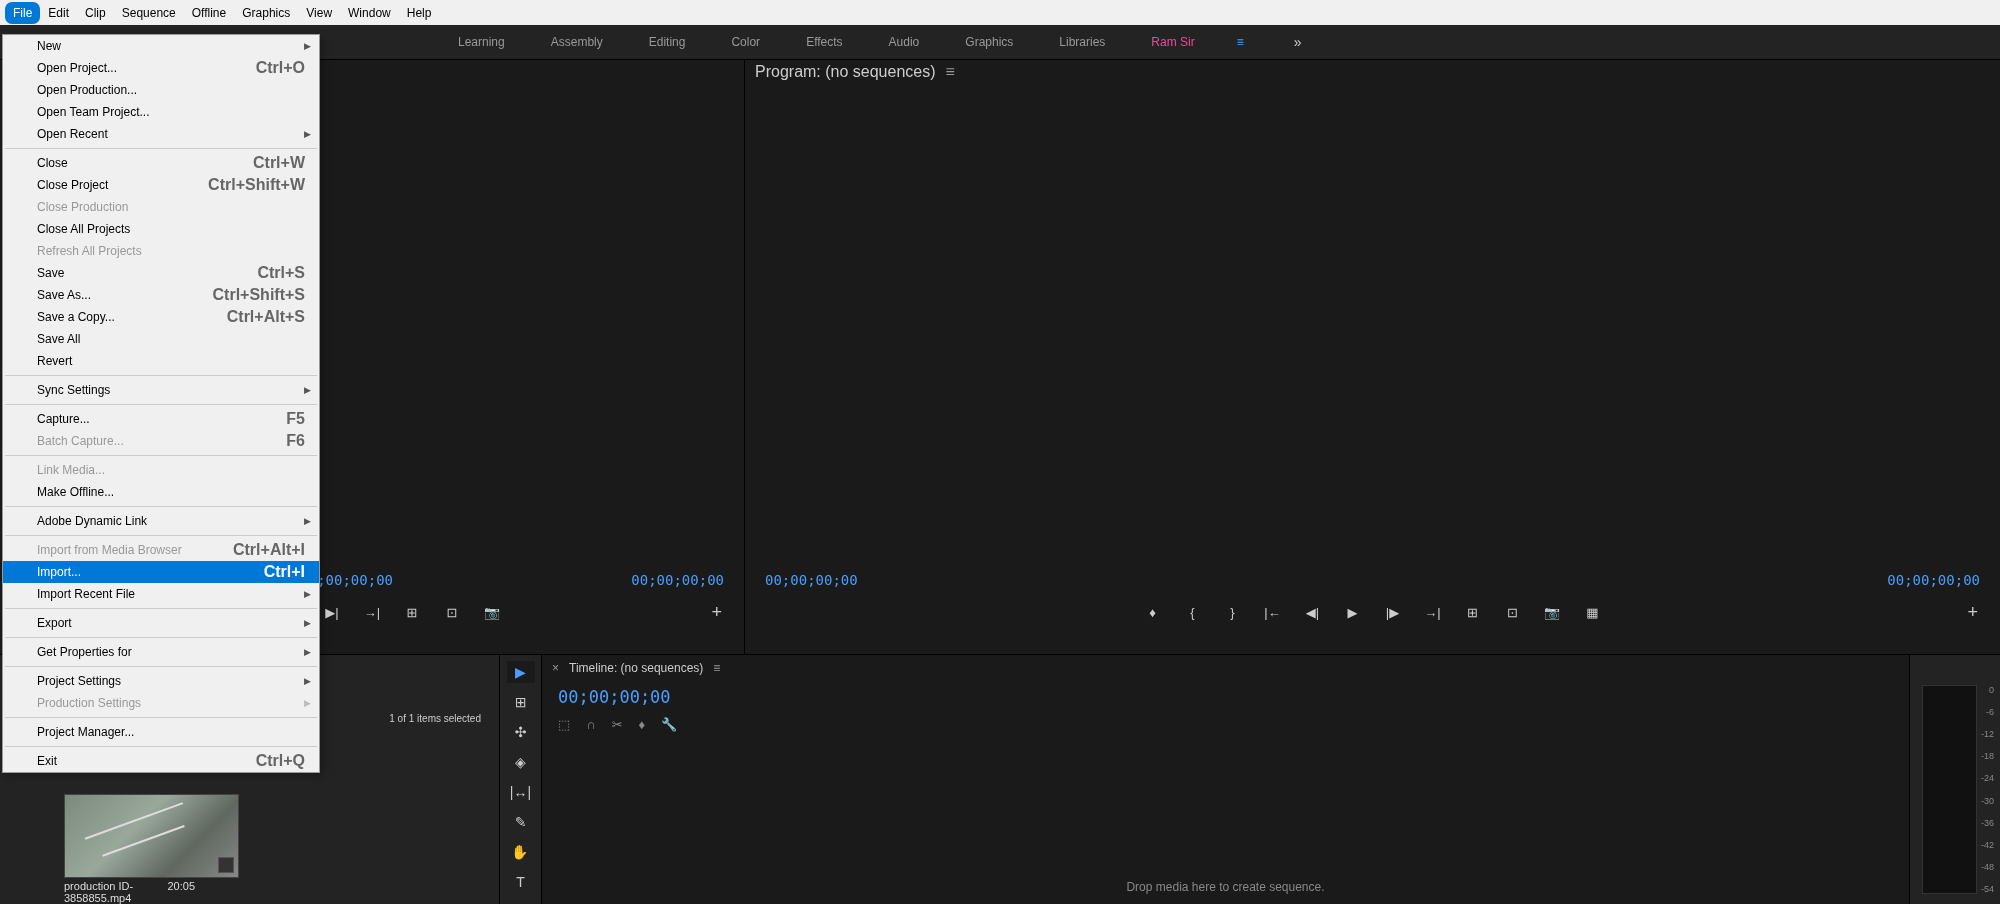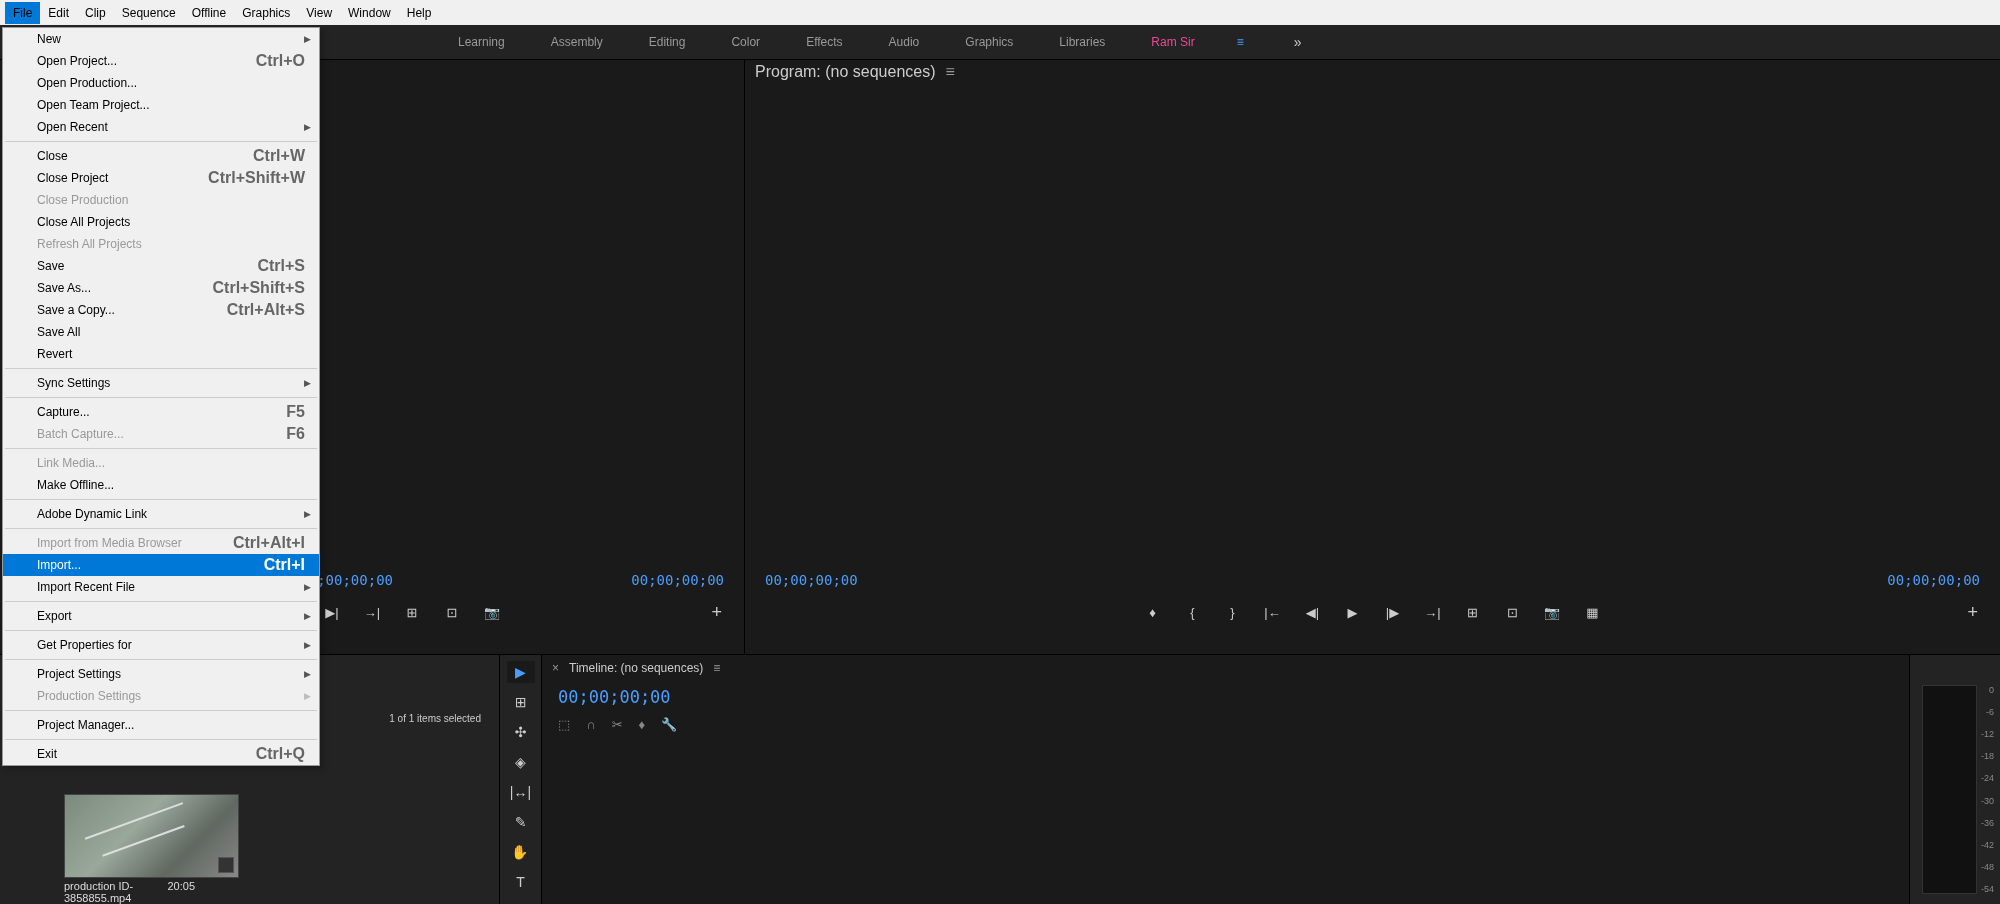--- a/index.html
+++ b/index.html
@@ -1,20 +1,20 @@
 <!DOCTYPE html>
 <html><head>
 <meta charset="utf-8">
 <style>
 * { margin: 0; padding: 0; box-sizing: border-box; font-family: 'Segoe UI', Arial, sans-serif; }
 body { background: #232323; color: #e0e0e0; overflow: hidden; width: 2000px; height: 904px; position: relative; font-size: 13px; }
 
 .menubar { height: 25px; background: #f0f0f0; display: flex; align-items: center; padding-left: 5px; color: #000; font-size: 12px; }
 .menubar-item { padding: 4px 8px; cursor: pointer; }
-.menubar-item.active { background: #0078d7; color: #000000; }
+.menubar-item.active { background: #0078d7; color: #ffffff; border-radius: 7px; }
 
 .workspace-bar { height: 35px; background: #232323; display: flex; align-items: center; padding-left: 450px; gap: 30px; font-size: 12px; color: #999; border-bottom: 1px solid #000; }
 .workspace-tab { cursor: pointer; padding: 4px 8px; }
 .workspace-tab.active { color: #ec4899; }
 .workspace-icon { color: #4a9eff; margin-left: 4px; }
 .workspace-more { color: #ccc; font-size: 14px; }
 
 .main-area { display: flex; height: 594px; }
 .left-pane { width: 745px; background: #1a1a1a; border-right: 1px solid #000; position: relative; }
 .right-pane { flex: 1; background: #1a1a1a; position: relative; }
@@ -44,21 +44,21 @@
 
 .timeline-header { display:flex; align-items:center; gap:10px; padding:6px 10px; font-size:12px; color:#ccc;}
 .tl-close { color:#999; cursor:pointer;}
 .tl-menu { color:#999; cursor:pointer; }
 .tl-timecode { font-family:monospace; font-size:17px; color:#4a9eff; padding:6px 16px;}
 .tl-icons { display:flex; gap:16px; padding:4px 16px; color:#888; font-size:13px;}
 .tl-drop { position:absolute; left:0; right:0; bottom:10px; text-align:center; color:#888; font-size:12px;}
 
 .selection-info { position:absolute; top:58px; right:18px; font-size:10px; color:#ccc; }
 
-.file-menu { position: absolute; left: 2px; top: 27px; width: 318px; background: #f0f0f0; color: #000; font-size: 12px; border: 1px solid #999; box-shadow: 3px 3px 6px rgba(0,0,0,0.25); z-index: 100;}
+.file-menu { position: absolute; left: 2px; top: 34px; width: 318px; background: #f0f0f0; color: #000; font-size: 12px; border: 1px solid #999; box-shadow: 3px 3px 6px rgba(0,0,0,0.25); z-index: 100;}
 .menu-item { padding: 4px 14px 4px 34px; display:flex; justify-content:space-between; align-items:center; height:22px; position:relative;}
 .menu-item.highlighted { background:#0078d7; color:white; }
 .menu-item.disabled { color:#999; }
 .menu-shortcut { color:#666; font-size:16px;font-weight:bold;}
 .menu-item.highlighted .menu-shortcut { color: #fff;}
 .menu-arrow { position:absolute; right:8px; font-size:9px; color:#555;}
 .menu-item.disabled .menu-arrow { color:#bbb; }
 .menu-sep { height:1px; background:#ccc; margin:3px 2px;}
 
 .clip-thumb { position:absolute; left:20px; bottom:0; width:175px;padding-left:44px;}
@@ -180,20 +180,21 @@
       <span class="tl-menu">≡</span>
     </div>
     <div class="tl-timecode">00;00;00;00</div>
     <div class="tl-icons">
       <span>⬚</span>
       <span>∩</span>
       <span>✂</span>
       <span>♦</span>
       <span>🔧</span>
     </div>
+    <div class="tl-drop">Drop media here to create sequence.</div>
   </div>
   <div class="audio-meter">
     <div class="meter-bar"></div>
     <div class="meter-scale" id="meter-scale">
         <div>0</div>
         <div>-6</div>
         <div>-12</div>
         <div>-18</div>
         <div>-24</div>
         <div>-30</div>

